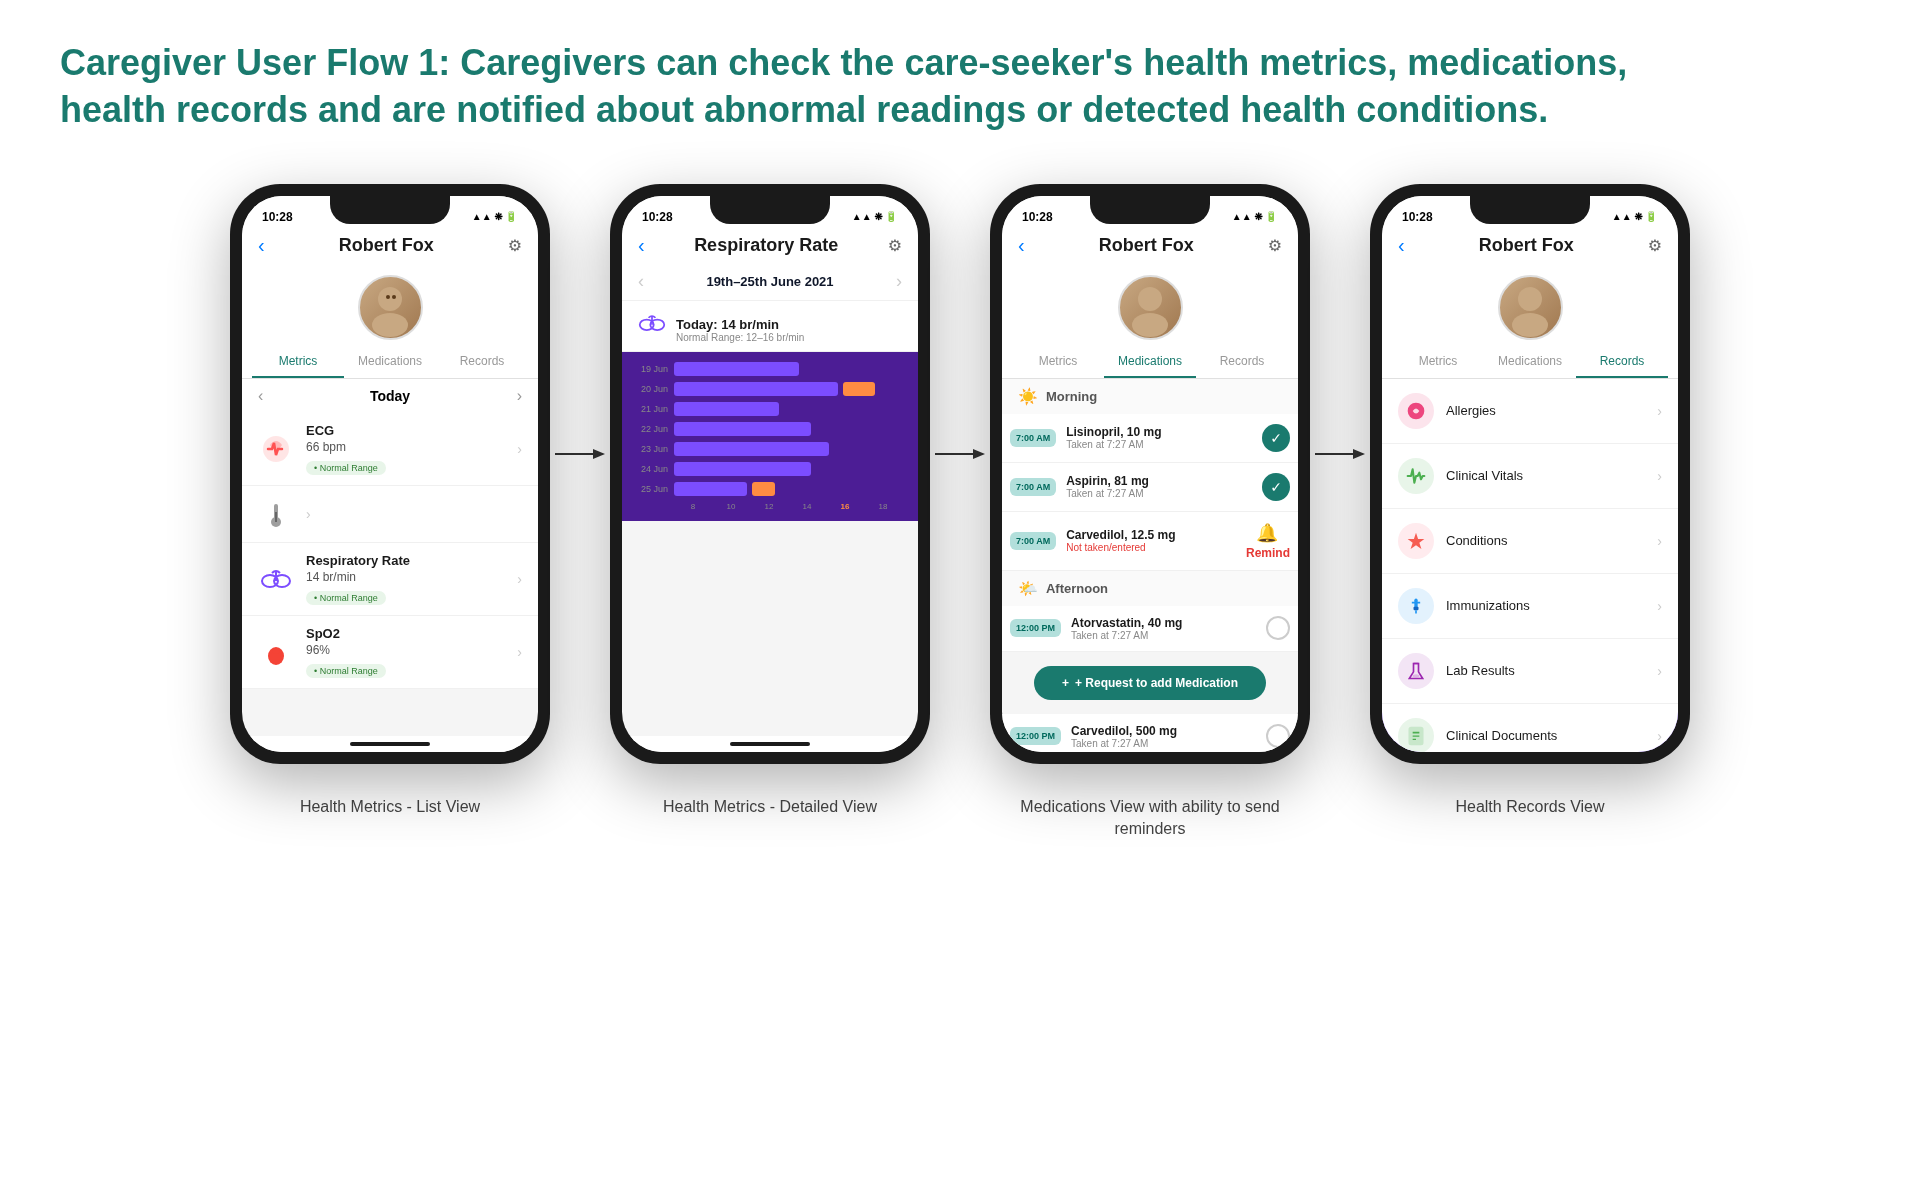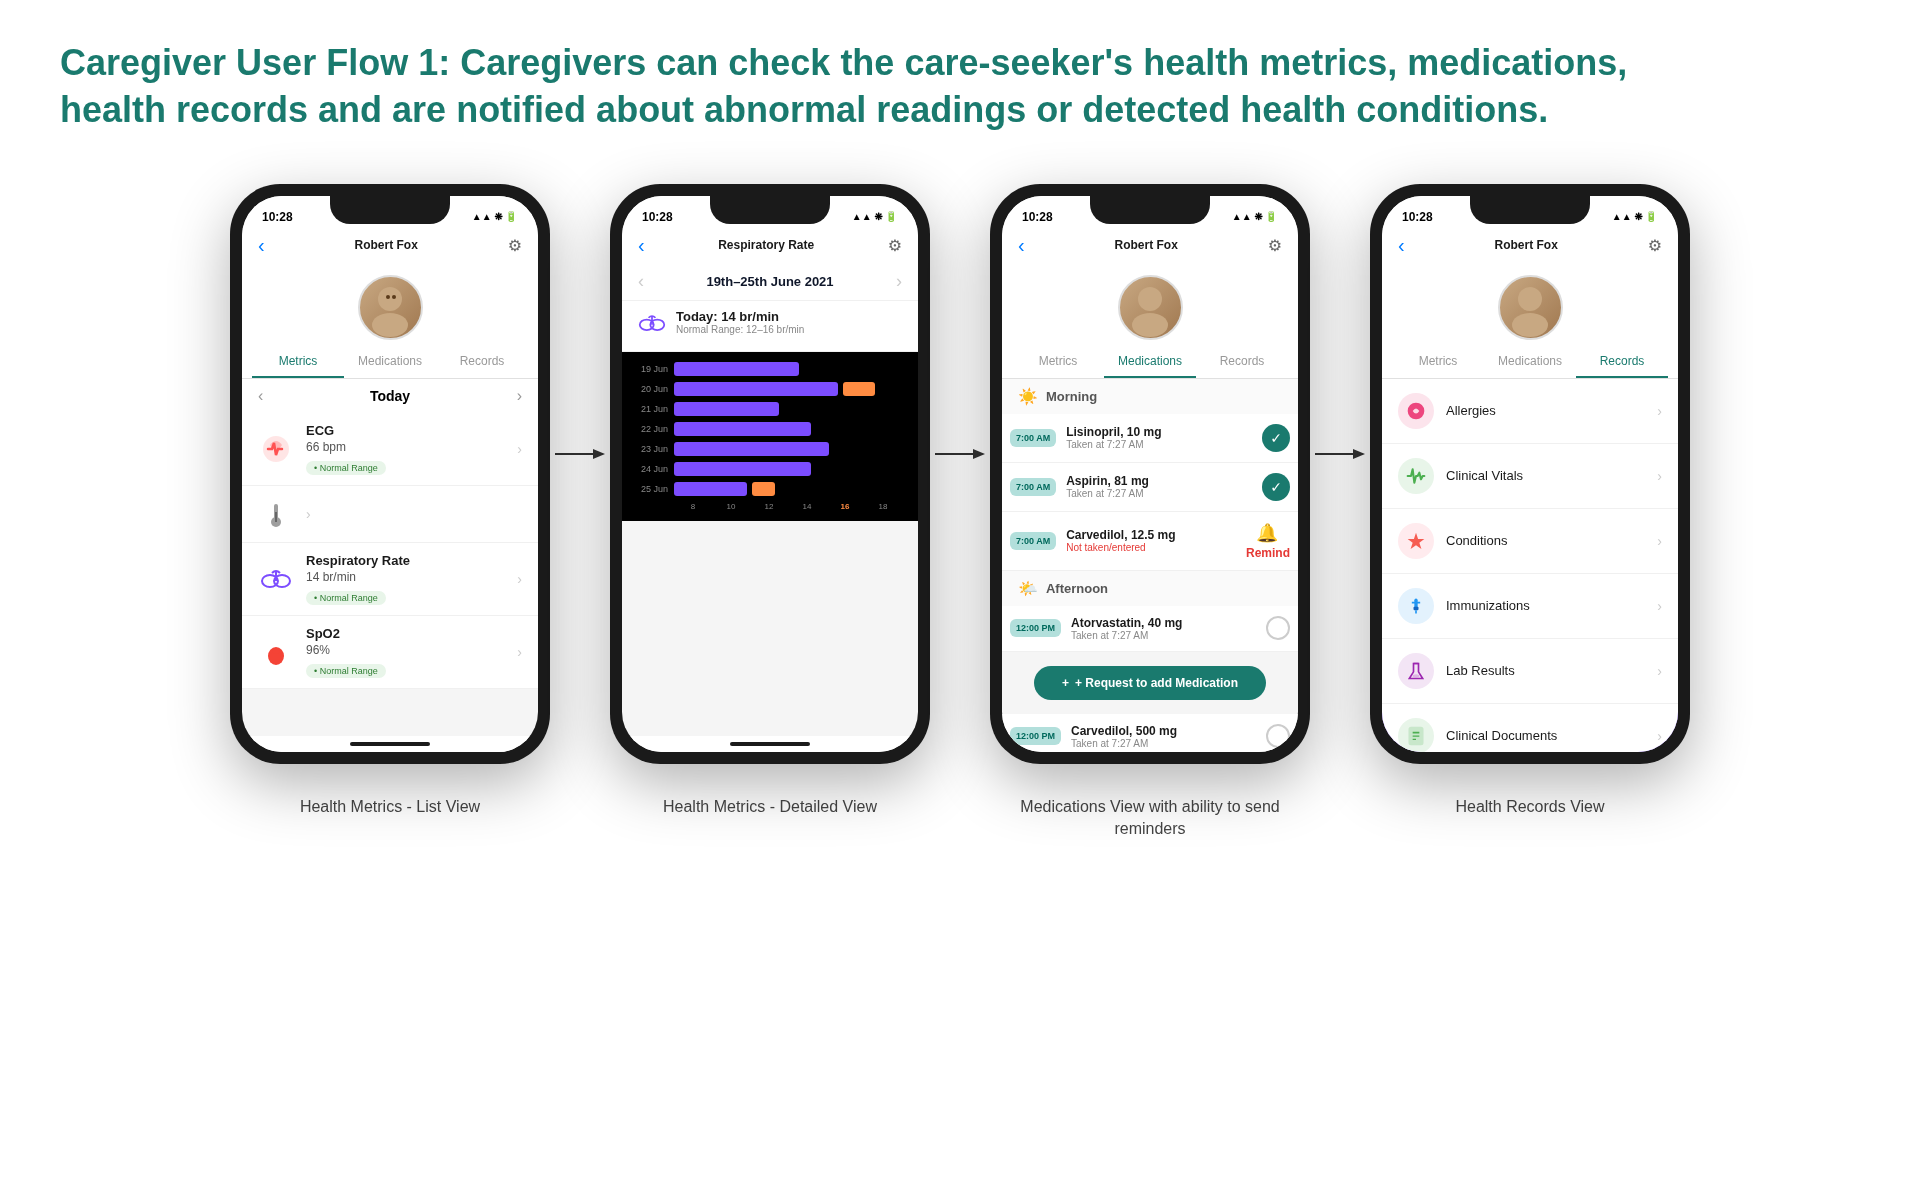--- a/index.html
+++ b/index.html
@@ -72,21 +72,21 @@
     .status-icons { display: flex; gap: 4px; align-items: center; font-size: 10px; }
 
     .nav-bar {
       display: flex;
       justify-content: space-between;
       align-items: center;
       padding: 6px 16px;
       background: white;
     }
 
-    .nav-title { font-weight: 700; font-size: 12px; color: #1a1a1a; }
+    .nav-title { font-weight: 700; font-size: 18px; color: #1a1a1a; }
     .nav-back { color: #007AFF; font-size: 20px; }
     .nav-gear { color: #666; font-size: 16px; }
 
     
     .avatar-section {
       display: flex;
       justify-content: center;
       padding: 12px 0 6px;
       background: white;
     }
@@ -171,34 +171,34 @@
     }
 
     .badge-normal { background: #e8f5e9; color: #2e7d32; }
     .badge-abnormal { background: #ffebee; color: #c62828; }
     .badge-dot::before { content: '• '; }
 
     .metric-arrow { color: #ccc; font-size: 14px; }
 
     .chart-today {
       display: flex;
-      align-items: flex-start;
+      align-items: flex-end;
       gap: 10px;
       padding: 8px 16px;
       background: white;
       border-bottom: 1px solid #f0f0f0;
     }
 
     .chart-today-icon { font-size: 24px; color: #7c4dff; }
     .chart-today-title { font-size: 13px; font-weight: 700; color: #1a1a1a; }
     .chart-today-sub { font-size: 10px; color: #888; }
 
     .chart-area {
       padding: 10px 16px;
-      background: #000000;
+      background: #4c1d95;
     }
 
     .chart-row {
       display: flex;
       align-items: center;
       margin-bottom: 6px;
       gap: 6px;
     }
 
     .chart-label { font-size: 9px; color: #888; width: 30px; text-align: right; flex-shrink: 0; }

